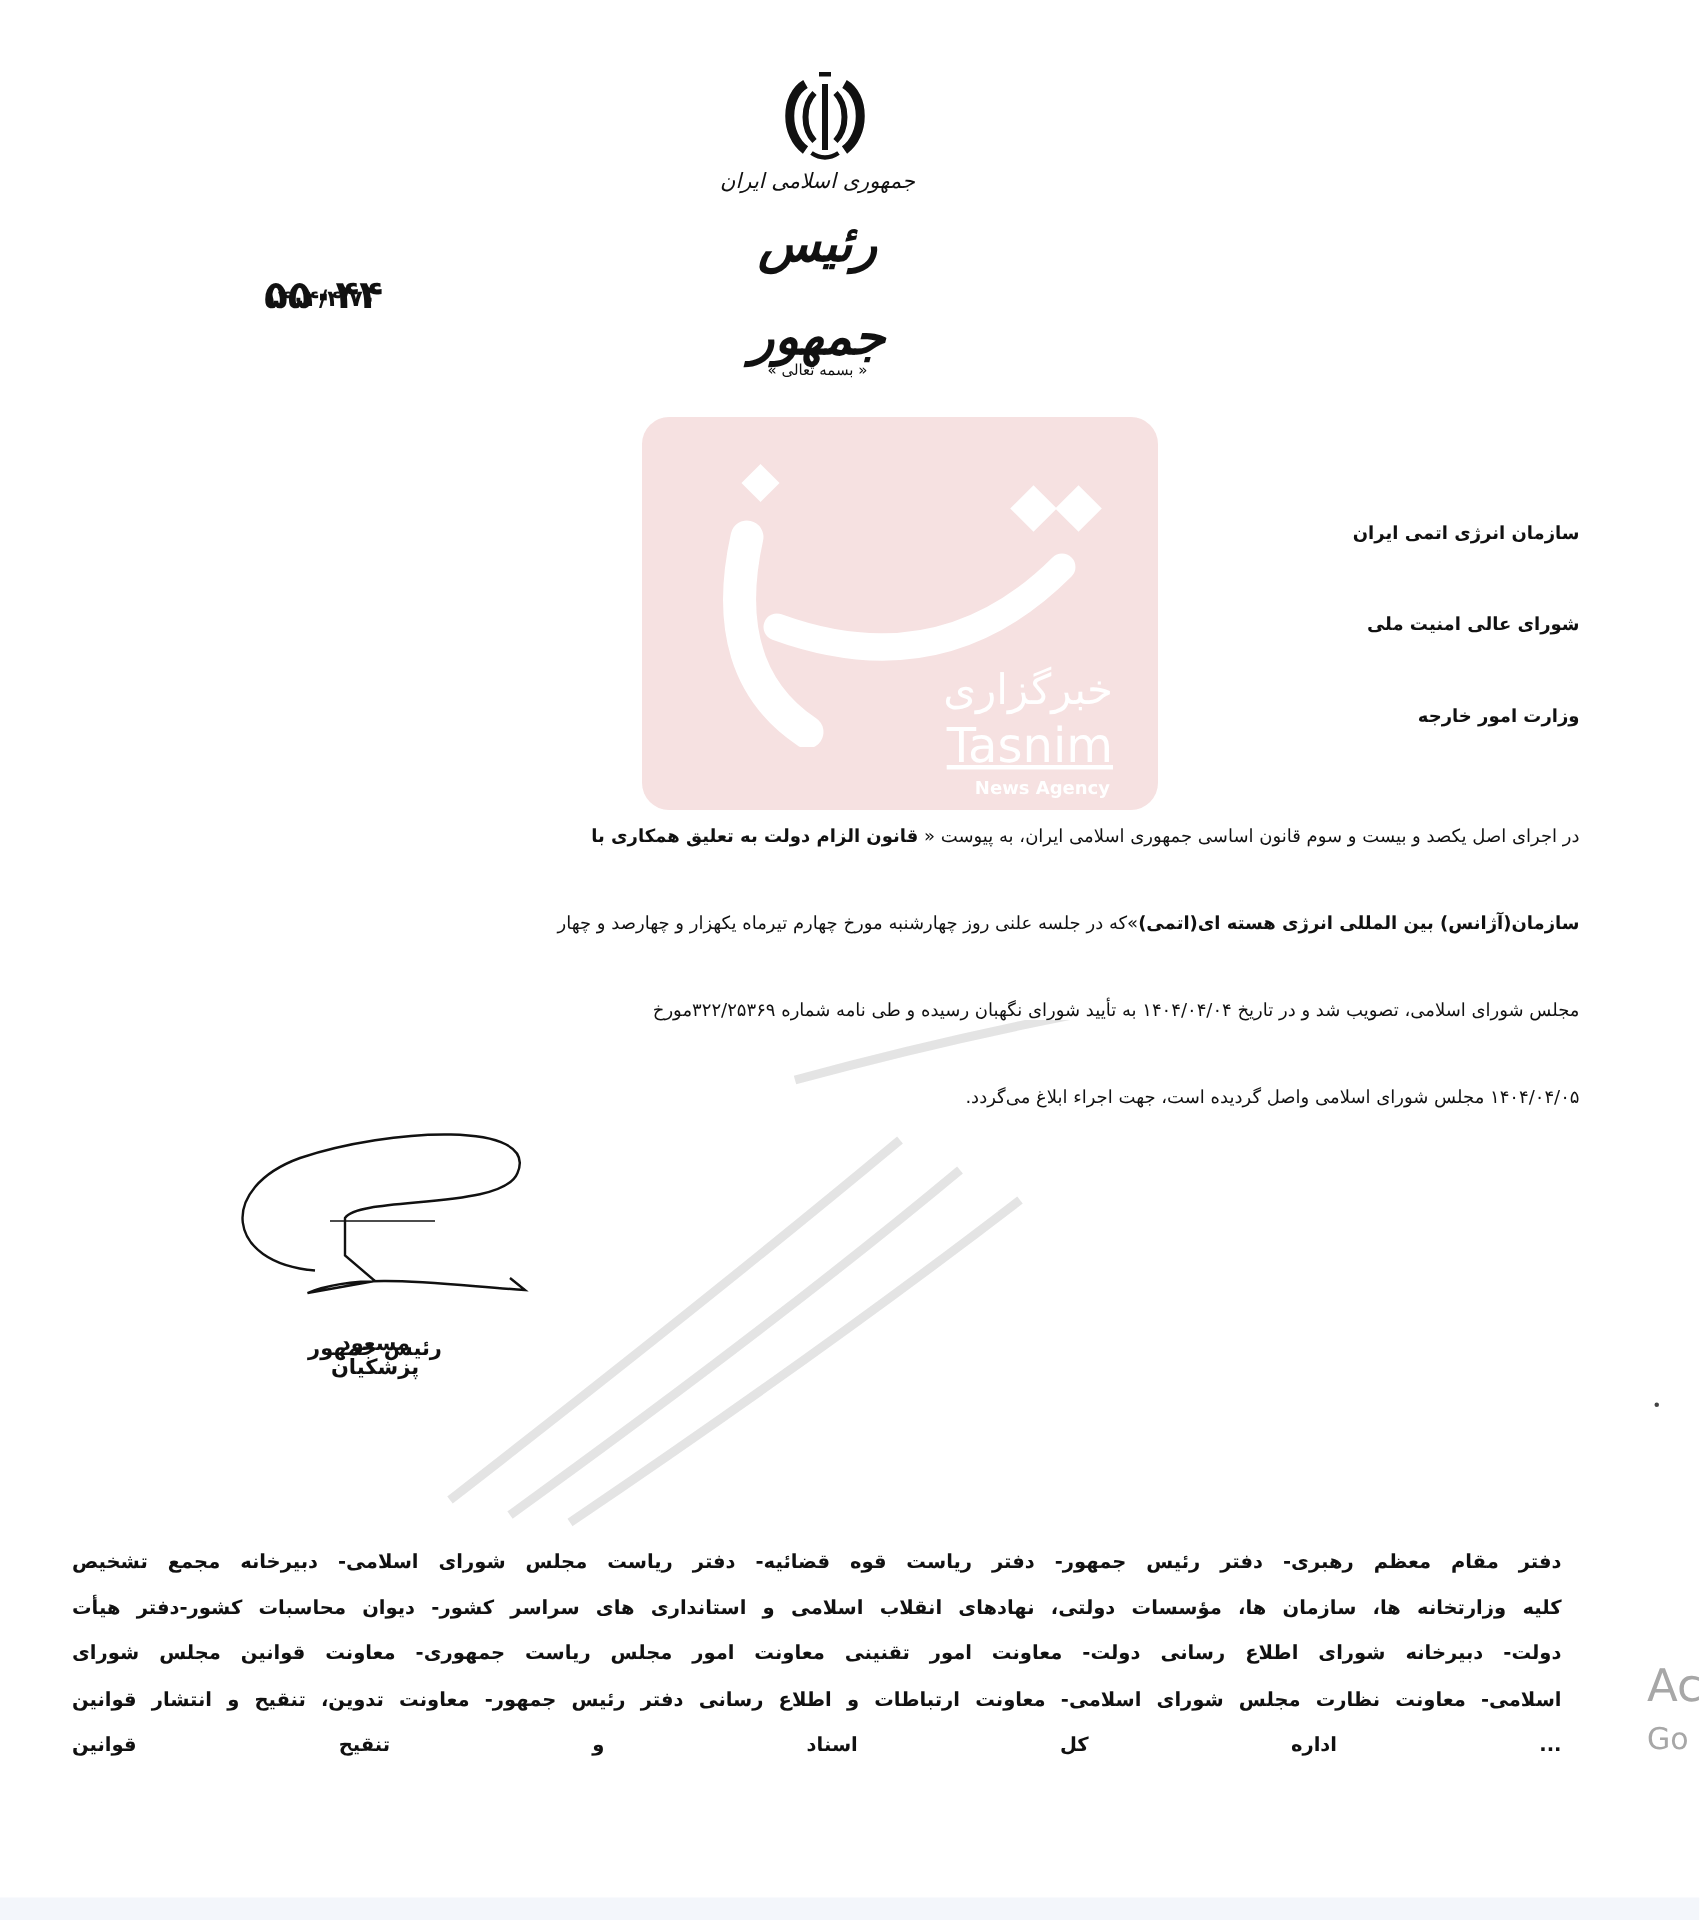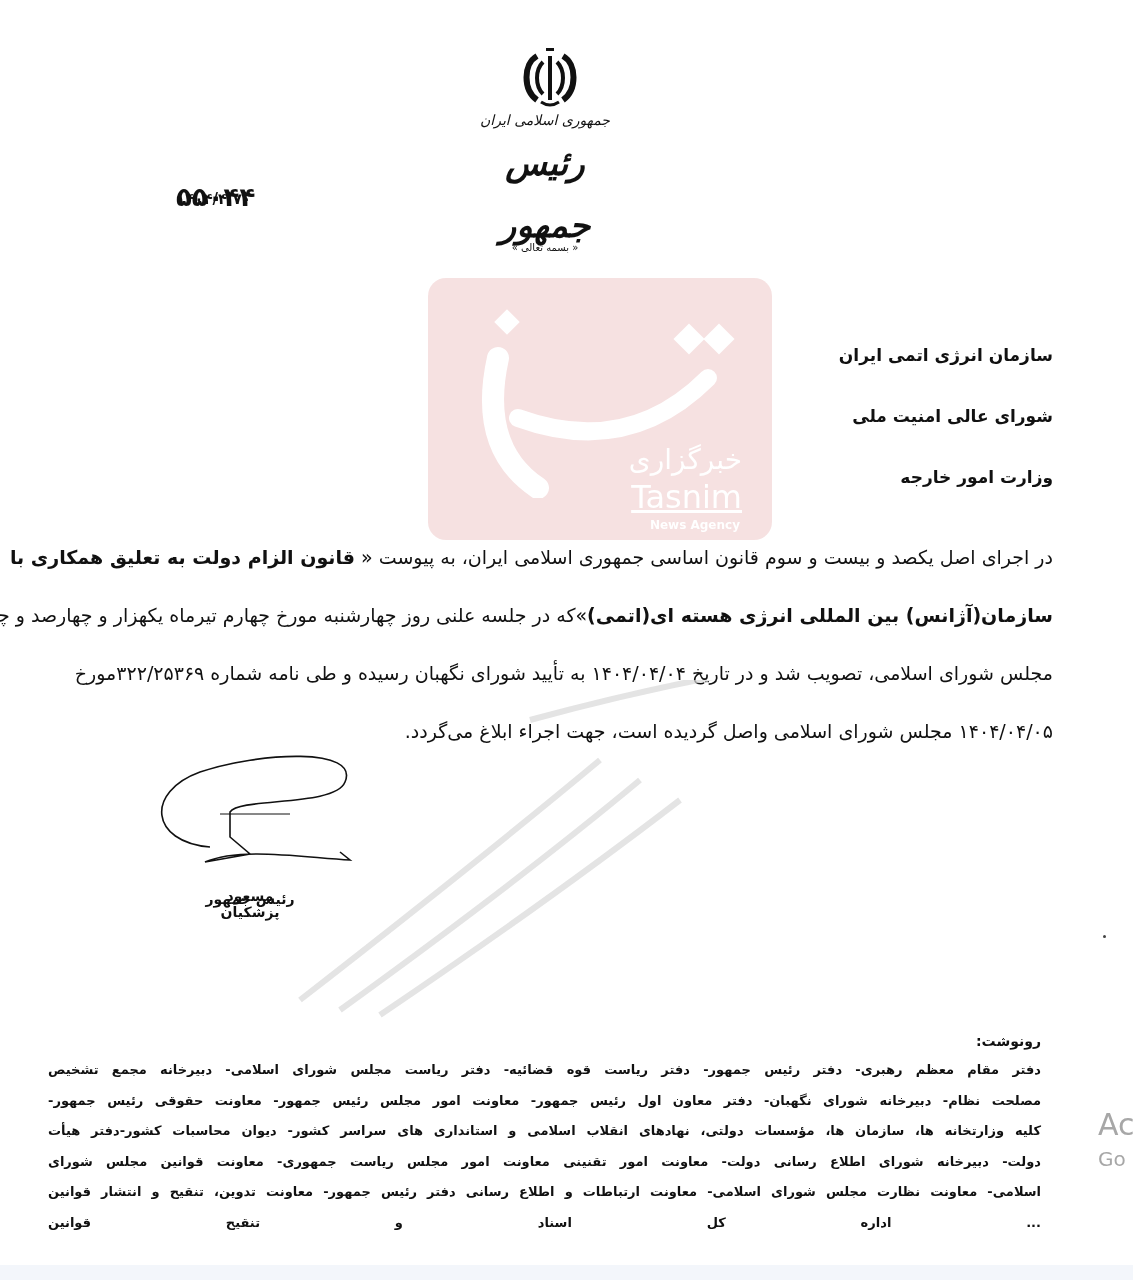--- a/index.html
+++ b/index.html
@@ -27,25 +27,25 @@
   
   .tasnim { position:absolute; left:428px; top:278px; width:344px; height:262px;
     background:#f5dcdc; border-radius:18px; opacity:0.85; overflow:hidden; }
   .tasnim .glyph { position:absolute; left:30px; top:20px; width:280px; height:200px; }
   .tasnim .fa { position:absolute; right:30px; top:165px; color:#fff; font-size:28px; direction:rtl; }
   .tasnim .en { position:absolute; right:30px; top:200px; color:#fff; font-size:32px;text-decoration:underline; }
   .tasnim .sub { position:absolute; right:32px; top:240px; color:#fff; font-size:12px; font-weight:bold; }
 
   
   .recipients { position:absolute; right:80px; top:340px; width:400px; direction:rtl; text-align:right; }
-  .recipient { font-size:17px; font-weight:bold; height:61px; line-height:30px; }
+  .recipient { font-size:12px; font-weight:bold; height:61px; line-height:30px; }
 
   
   .body { position:absolute; left:48px; right:80px; top:528px; direction:rtl; text-align:justify; }
-  .body p { margin:0; font-size:19px; line-height:58px; white-space:nowrap; text-align:right; }
+  .body p { margin:0; font-size:12px; line-height:58px; white-space:nowrap; text-align:right; }
   .body b { font-weight:bold; }
 
   
   .signature-svg { position:absolute; left:150px; top:752px; width:220px; height:120px; }
   .signer-name { position:absolute; left:200px; top:840px; width:100px; text-align:center;
     font-size:14px; font-weight:bold; direction:rtl;margin-top:48px; }
   .signer-title { position:absolute; left:200px; top:891px; width:100px; text-align:center;
     font-size:14px; font-weight:bold; direction:rtl; }
 
   
@@ -120,23 +120,21 @@
   </svg>
 
   <svg class="signature-svg" viewBox="0 0 220 120">
     <path d="M60 95 C0 90 -5 40 50 20 C110 0 210 -5 195 30 C185 55 90 45 80 60 L80 85 L100 102 L55 110 C90 95 150 105 200 108 L190 100" stroke="#111" stroke-width="1.6" fill="none"></path>
     <path d="M70 62 L140 62" stroke="#111" stroke-width="1"></path>
   </svg>
   <div class="signer-name">مسعود پزشکیان</div>
   <div class="signer-title">رئیس جمهور</div>
 
   <div class="copies">
-    <div class="copies-title">رونوشت:</div>
     <p>دفتر مقام معظم رهبری- دفتر رئیس جمهور- دفتر ریاست قوه قضائیه- دفتر ریاست مجلس شورای اسلامی- دبیرخانه مجمع تشخیص</p>
-    <p>مصلحت نظام- دبیرخانه شورای نگهبان- دفتر معاون اول رئیس جمهور- معاونت امور مجلس رئیس جمهور- معاونت حقوقی رئیس جمهور-</p>
     <p>کلیه وزارتخانه ها، سازمان ها، مؤسسات دولتی، نهادهای انقلاب اسلامی و استانداری های سراسر کشور- دیوان محاسبات کشور-دفتر هیأت</p>
     <p>دولت- دبیرخانه شورای اطلاع رسانی دولت- معاونت امور تقنینی معاونت امور مجلس ریاست جمهوری- معاونت قوانین مجلس شورای</p>
     <p>اسلامی- معاونت نظارت مجلس شورای اسلامی- معاونت ارتباطات و اطلاع رسانی دفتر رئیس جمهور- معاونت تدوین، تنقیح و انتشار قوانین</p>
     <p>... اداره کل اسناد و تنقیح قوانین</p>
   </div>
 
   <div class="dot" style="left:1103px;top:935px;"></div>
 
   <div class="activate">Ac</div>
   <div class="activate-sub">Go</div>

